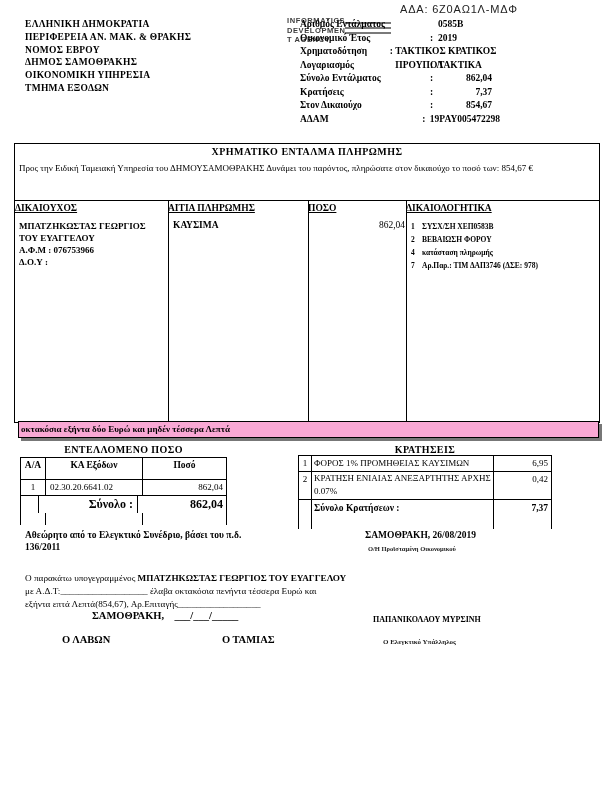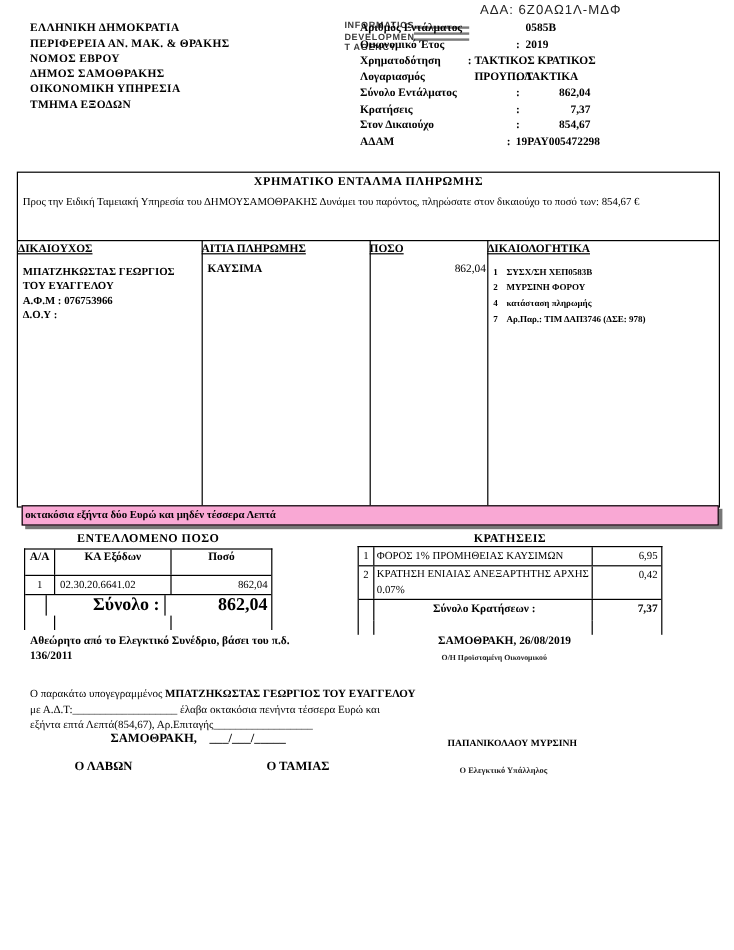--- a/index.html
+++ b/index.html
@@ -55,36 +55,36 @@
   
   .ltable{left:20px;top:457px;width:207px;border:1px solid #000;border-bottom:none;box-sizing:border-box;}
   .lrow{display:flex;}
   .lrow>div{box-sizing:border-box;}
   .c-aa{width:25px;border-right:1px solid #000;text-align:center;}
   .c-code{width:97px;border-right:1px solid #000;padding-left:4px;}
   .c-amt{width:83px;text-align:right;padding-right:3px;}
   .lhead{height:21px;border-bottom:1px solid #000;font-weight:bold;font-size:9.5px;line-height:14px;}
   .lhead .c-aa,.lhead .c-code,.lhead .c-amt{text-align:center;padding:0;}
   .ldata{height:15px;border-bottom:1px solid #000;font-size:9px;line-height:15px;}
-  .ltotal{height:17px;font-size:15px;font-weight:bold;line-height:17px;gap:30px;}
+  .ltotal{height:17px;font-size:12px;font-weight:bold;line-height:17px;gap:30px;}
   .ltotal .c-code{text-align:right;padding-right:4px;}
   .lext{height:12px;}
 
   
   .rtable{left:298px;top:455px;width:254px;border:1px solid #000;border-bottom:none;box-sizing:border-box;}
   .rrow{display:flex;}
   .rrow>div{box-sizing:border-box;}
   .r-num{width:13px;border-right:1px solid #000;text-align:center;}
   .r-desc{width:182px;border-right:1px solid #000;padding-left:2px;}
   .r-amt{width:57px;text-align:right;padding-right:3px;}
   .rdata1{height:15px;border-bottom:1px solid #000;font-size:9px;line-height:15px;}
   .rdata2{height:27px;border-bottom:1px solid #000;font-size:9px;line-height:12.5px;}
   .rdata2 .r-num,.rdata2 .r-amt{line-height:14px;}
   .rtotal{height:17px;font-size:9.5px;font-weight:bold;line-height:17px;}
-  .rtotal .r-desc{text-align:center;}
+  .rtotal .r-desc{}
   .rext{height:12px;}
 
   
   .audit{left:25px;top:530px;width:340px;font-size:9.5px;font-weight:bold;line-height:11.5px;}
   .placedate{left:365px;top:530px;font-size:9.5px;font-weight:bold;}
   .headrole{left:368px;top:545px;font-size:6.5px;font-weight:bold;color:#222;}
   .receipt{left:25px;top:572px;width:415px;font-size:9.2px;line-height:12.8px;}
   .receipt b{font-weight:bold;}
   .placeblank{left:92px;top:610px;font-size:10.5px;font-weight:bold;white-space:pre;}
   .authorname{left:373px;top:615px;font-size:8px;font-weight:bold;}
@@ -184,21 +184,21 @@
     <div class="abs cause">ΚΑΥΣΙΜΑ</div>
     <div class="abs wamount">862,04</div>
 
     <div class="abs docs">
       <div class="docrow">
         <span class="docnum">1</span>
           <span>ΣΥΣΧ/ΣΗ ΧΕΠ0583Β</span>
       </div>
       <div class="docrow">
         <span class="docnum">2</span>
-          <span>ΜΥΡΣΙΝΗ ΦΟΡΟΥ</span>
+          <span>ΒΕΒΑΙΩΣΗ ΦΟΡΟΥ</span>
       </div>
       <div class="docrow">
         <span class="docnum">4</span>
           <span>κατάσταση πληρωμής</span>
       </div>
       <div class="docrow">
         <span class="docnum">7</span>
           <span>Αρ.Παρ.: ΤΙΜ ΔΑΠ3746 (ΔΣΕ: 978)</span>
       </div>
     </div>

